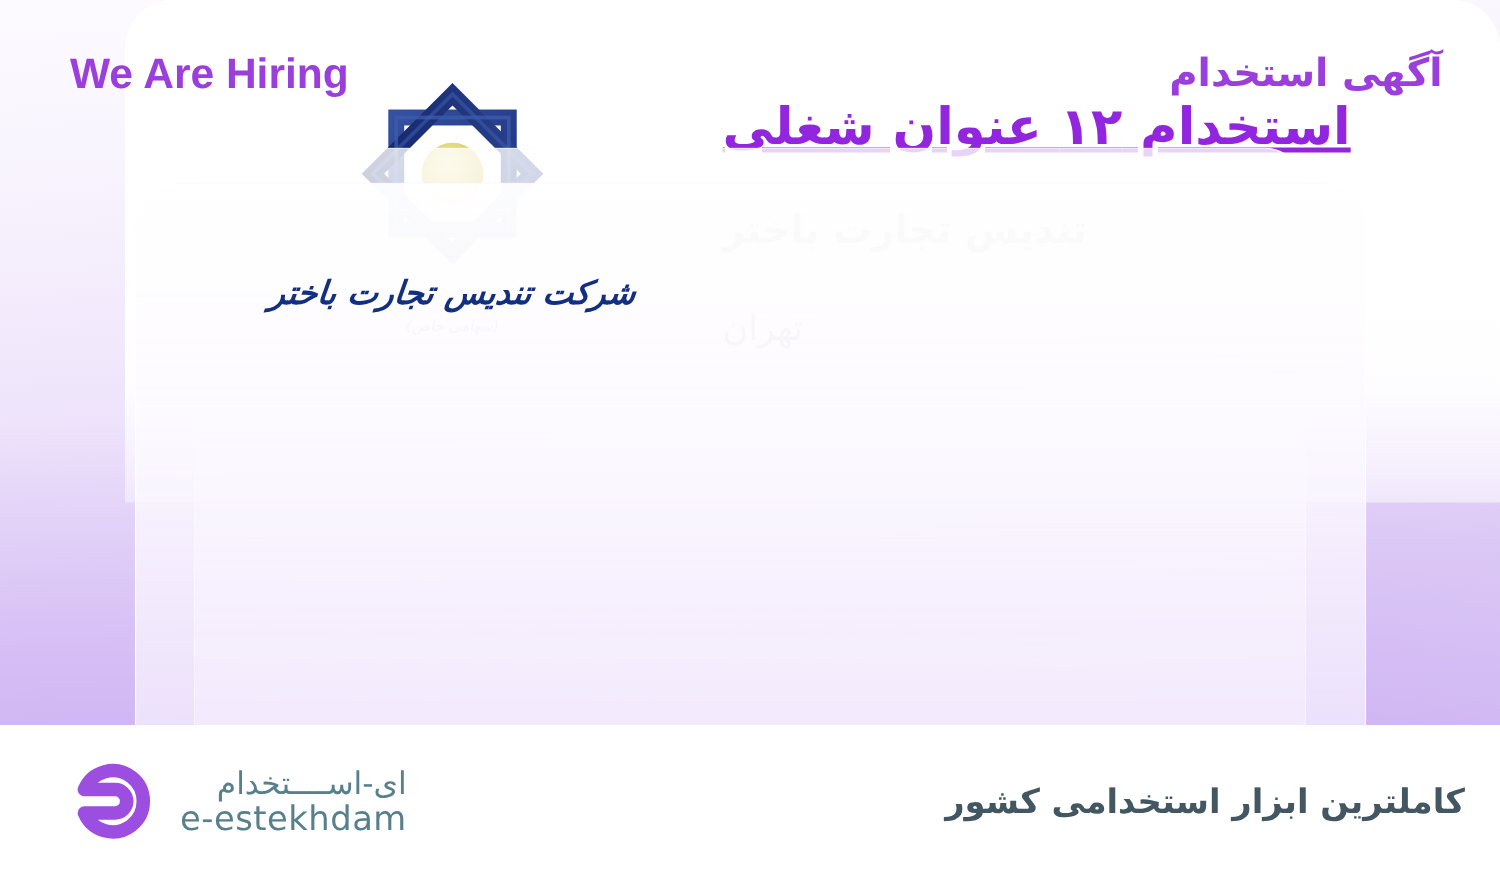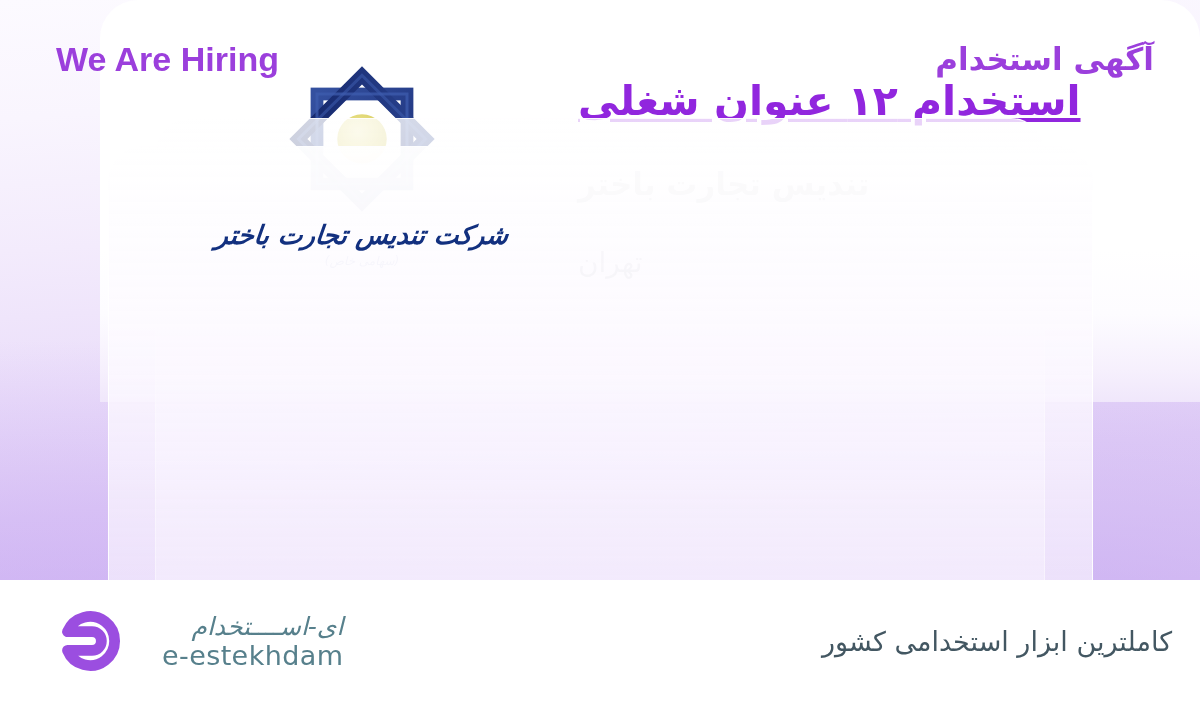--- a/index.html
+++ b/index.html
@@ -182,21 +182,21 @@
     height: 125px;
     background: #ffffff;
     display: flex;
     align-items: center;
     justify-content: space-between;
     padding: 0 28px 0 56px;
   }
 
   .footer-tagline {
     font-size: 27px;
-    font-weight: 400;
+    font-weight: 700;
     color: #435762;
     direction: rtl;
     line-height: 1.5;
     white-space: nowrap;
   }
 
   .brand {
     display: flex;
     flex-direction: row-reverse;
     align-items: center;
@@ -211,31 +211,29 @@
     align-items: flex-start;
     line-height: 1.12;
   }
 
   .brand-fa {
     font-size: 25px;
     color: #57808c;
     direction: rtl;
     letter-spacing: .5px;
     white-space: nowrap;
-    font-style: italic;
   }
 
   .brand-en {
     font-size: 27px;
     color: #57808c;
     direction: ltr;
     letter-spacing: .4px;
     white-space: nowrap;
     font-family: "DejaVu Sans", "Liberation Sans", sans-serif;
-    margin-left: 18px;
   }
 
   .logo-wrap { width: 300px; text-align: center; }
   .logo-caption-1 {
     margin-top: 2px;
     font-size: 26px;
     color: #12307f;
     direction: rtl;
     font-style: italic;
     font-weight: 700;

